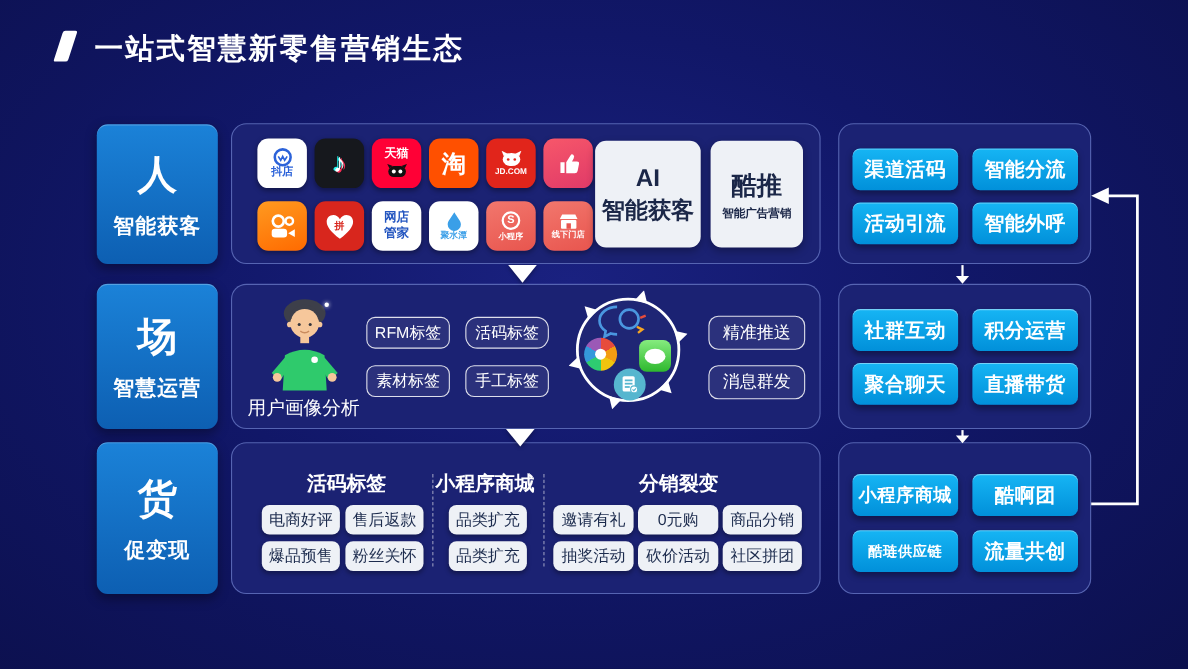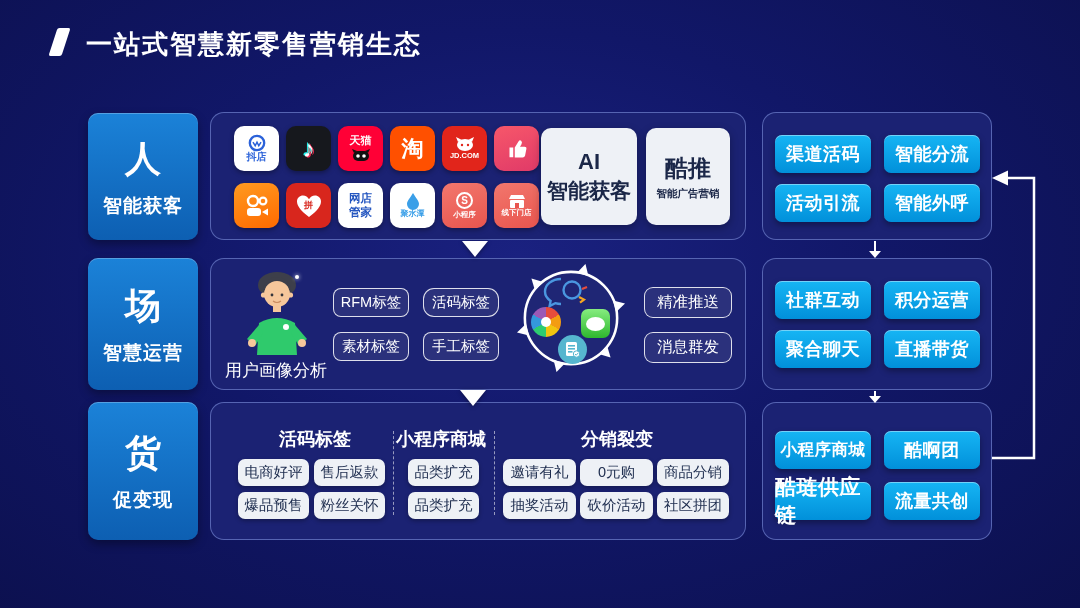--- a/index.html
+++ b/index.html
@@ -322,21 +322,21 @@
   </div>
   <div class="panel r2">
     <div class="fbtn bc1 br1">社群互动</div>
     <div class="fbtn bc2 br1">积分运营</div>
     <div class="fbtn bc1 br2">聚合聊天</div>
     <div class="fbtn bc2 br2">直播带货</div>
   </div>
   <div class="panel r3">
     <div class="fbtn bc2 br1">酷啊团</div>
     <div class="fbtn bc1 br1" style="font-size:16.5px">小程序商城</div>
-    <div class="fbtn bc1 br2" style="font-size:21px">酷琏供应链</div>
+    <div class="fbtn bc1 br2" style="font-size:13px">酷琏供应链</div>
     <div class="fbtn bc2 br2">流量共创</div>
   </div>
 
   <div class="tri-down td1"></div>
   <div class="tri-down td2"></div>
   <div class="sarrow-line sl1"></div>
   <div class="sarrow-head sh1"></div>
   <div class="sarrow-line sl2"></div>
   <div class="sarrow-head sh2"></div>
 

